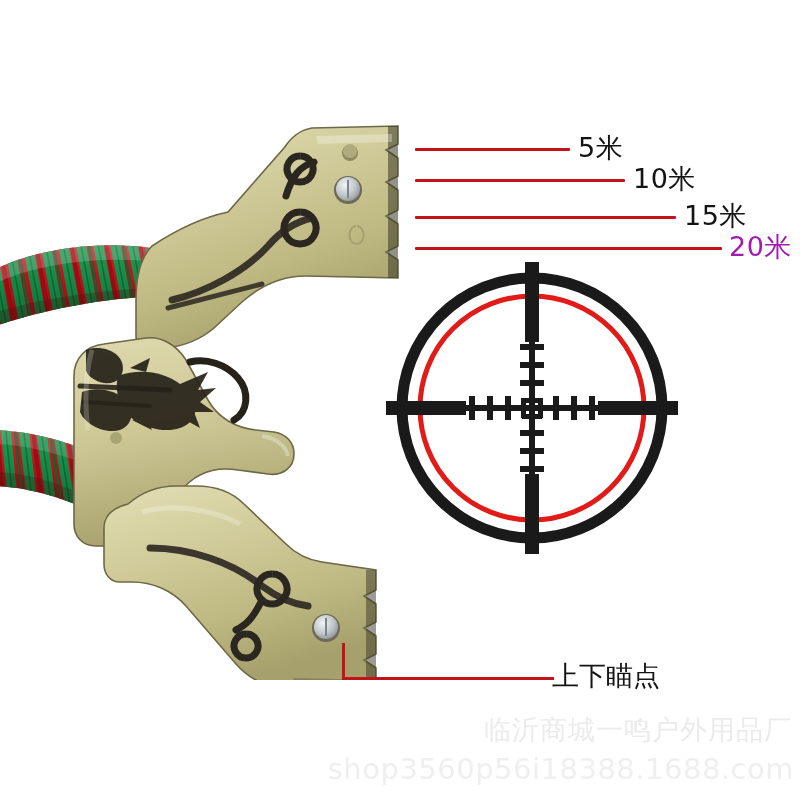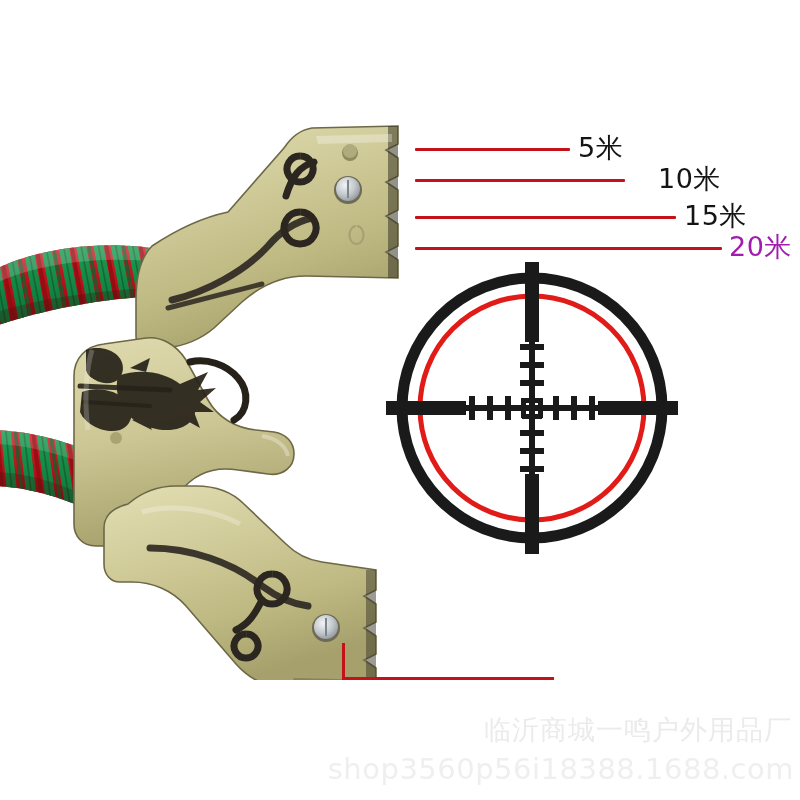--- a/index.html
+++ b/index.html
@@ -304,39 +304,40 @@
 
   <div id="range-callouts">
 
     <div class="range-row" style="left: 0px; top: 148px;">
       <div class="range-line" style="left: 415px; width: 155px; background: rgb(195, 18, 26);"></div>
       <div class="range-label" style="left: 578px; color: rgb(20, 20, 20);">5米</div>
     </div>
 
     <div class="range-row" style="left: 0px; top: 179px;">
       <div class="range-line" style="left: 415px; width: 210px; background: rgb(195, 18, 26);"></div>
-      <div class="range-label" style="left: 658px; color: rgb(20, 20, 20);">10米</div>
+      <div class="range-label" style="left: 633px; color: rgb(20, 20, 20);">10米</div>
     </div>
 
     <div class="range-row" style="left: 0px; top: 216px;">
       <div class="range-line" style="left: 415px; width: 261px; background: rgb(195, 18, 26);"></div>
       <div class="range-label" style="left: 684px; color: rgb(20, 20, 20);">15米</div>
     </div>
 
     <div class="range-row" style="left: 0px; top: 247px;">
       <div class="range-line" style="left: 415px; width: 307px; background: rgb(195, 18, 26);"></div>
       <div class="range-label" style="left: 729px; color: #a21caf;">20米</div>
     </div>
 
   </div>
 
   <div id="aimpoint-callout">
     <div class="vline" style="background: rgb(195, 18, 26);"></div>
     <div class="hline" style="background: rgb(195, 18, 26);"></div>
   </div>
+  <div id="aimpoint-label" style="color: rgb(20, 20, 20);">上下瞄点</div>
 
   <div id="reticle">
     <svg width="292" height="292" viewBox="0 0 292 292" xmlns="http://www.w3.org/2000/svg">
 
       <circle cx="146" cy="146" r="130" fill="none" stroke="#1a1a1a" stroke-width="11"></circle>
 
       <circle cx="146" cy="146" r="112" fill="none" stroke="#e01b18" stroke-width="5"></circle>
 
       <g fill="#1a1a1a">
 

